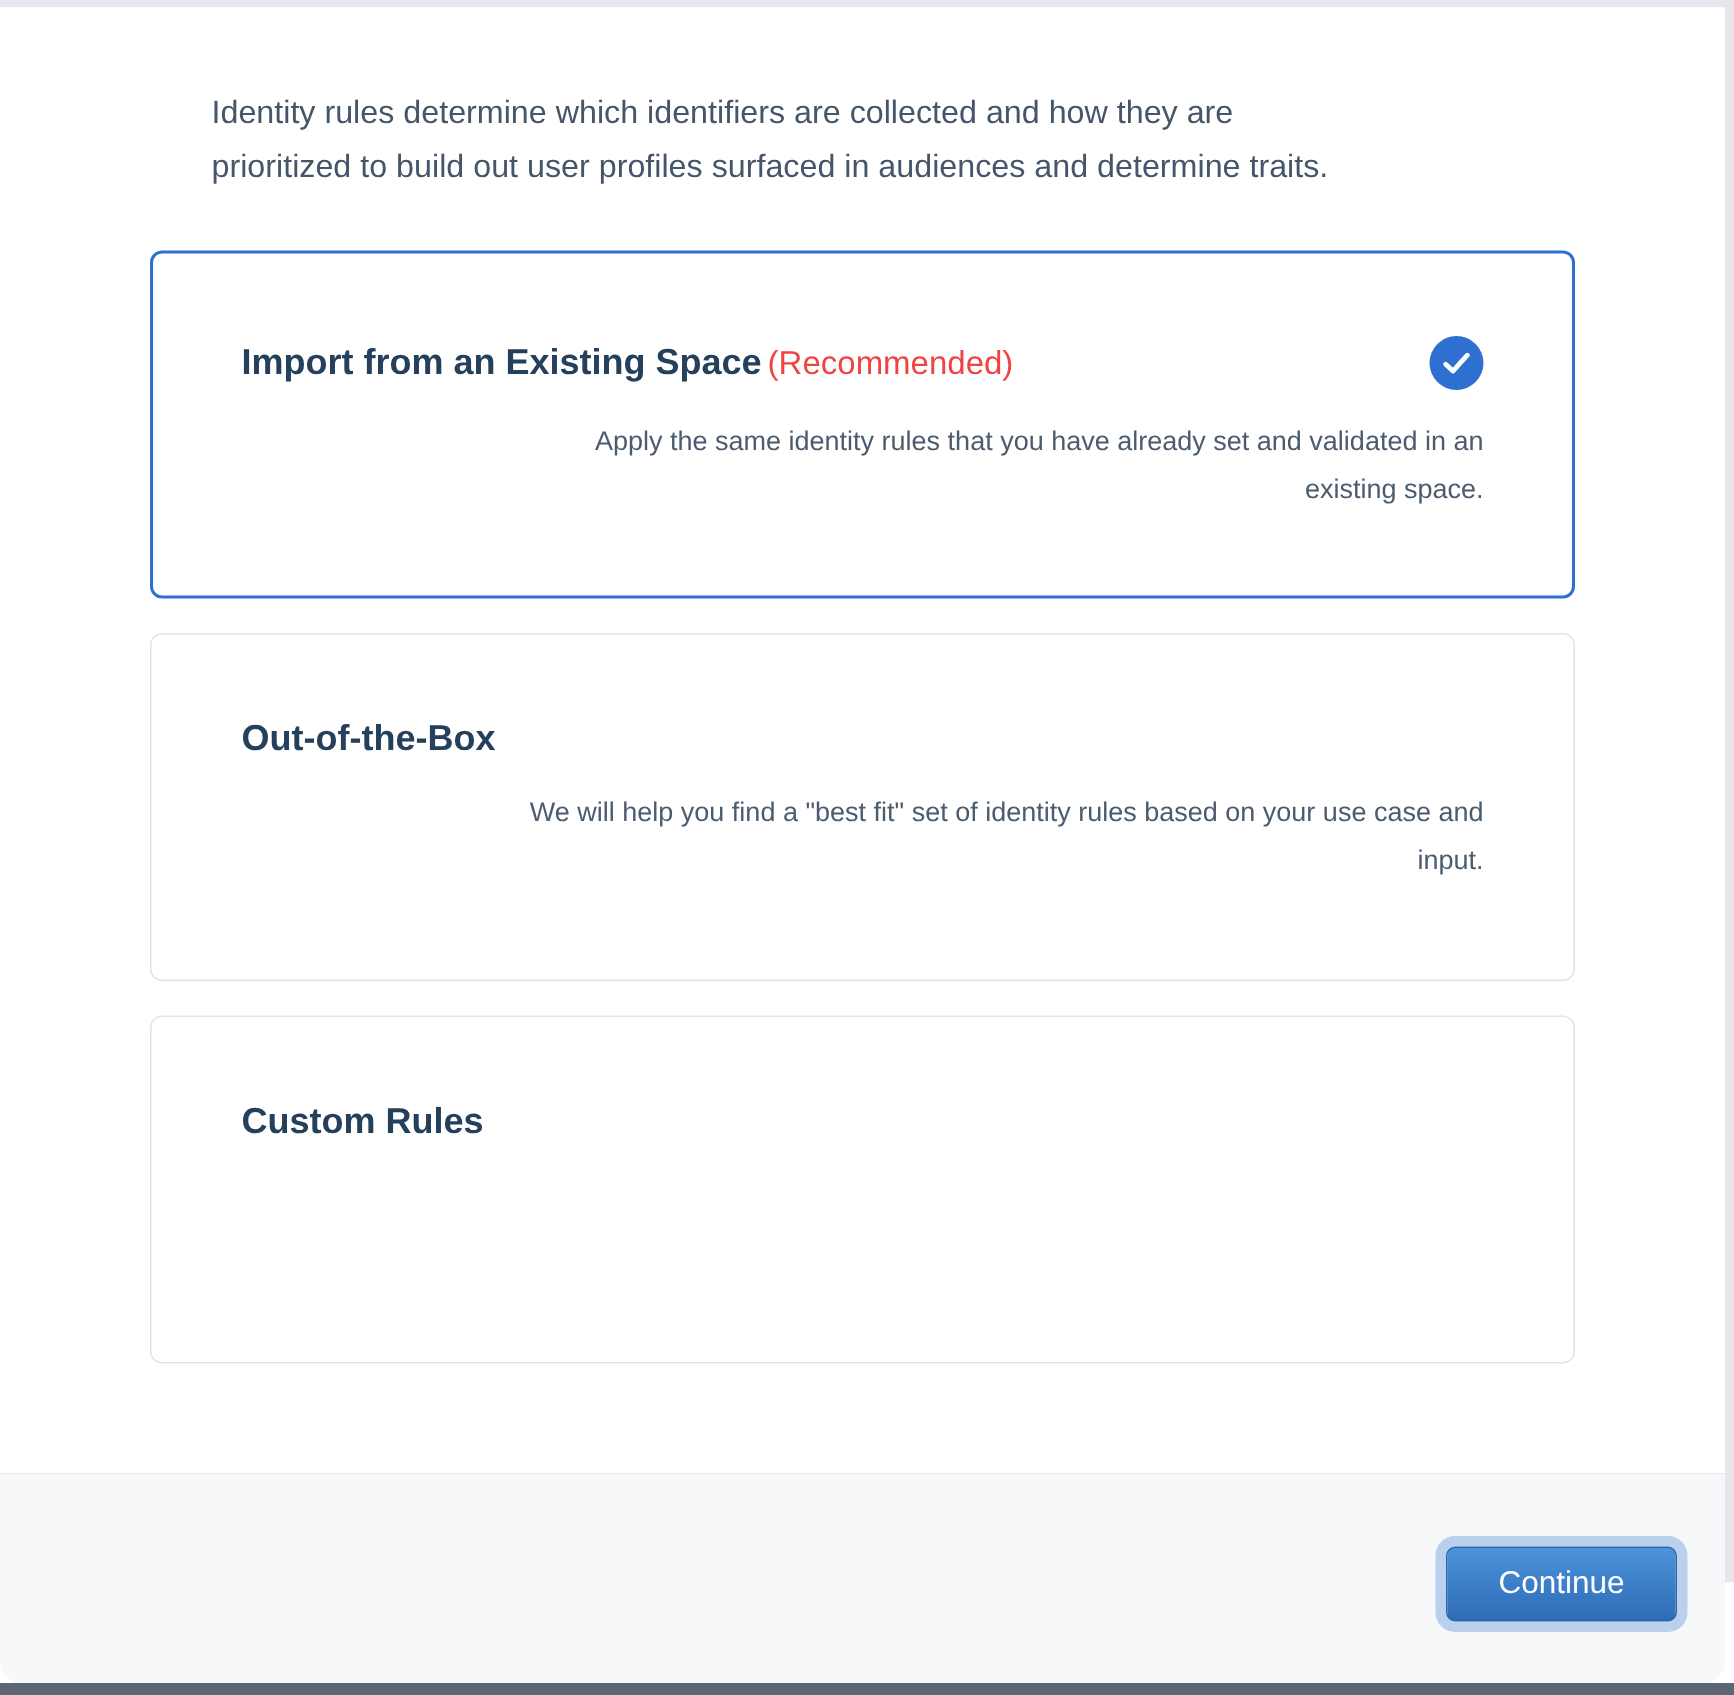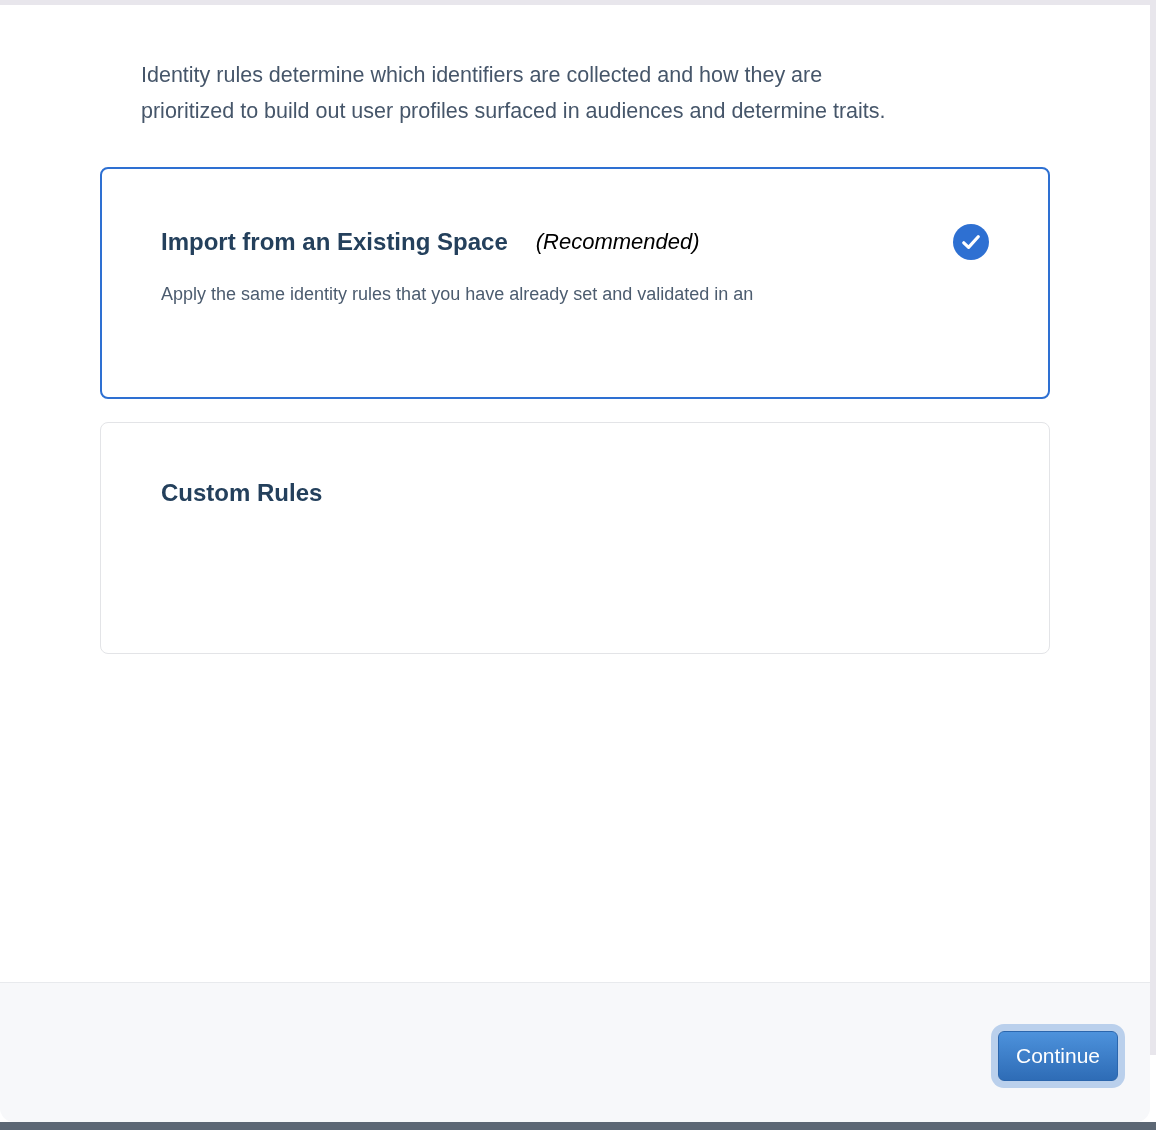--- a/index.html
+++ b/index.html
@@ -34,21 +34,21 @@
   }
   .content {
     padding: 52px 0 0 100px;
   }
   .intro {
     font-size: 21.5px;
     line-height: 36px;
     color: #46566a;
     margin-left: 41px;
   }
-  .cards { margin-top: 38px; }
+  .cards { margin-top: 38px; text-align: right; }
   .option-card {
     width: 950px;
     box-sizing: border-box;
     min-height: 232px;
     background: #ffffff;
     border: 1px solid #e3e4e7;
     border-radius: 8px;
     padding: 56px 60px 0 60px;
     margin-bottom: 23px;
     cursor: pointer;
@@ -61,24 +61,23 @@
     display: flex;
     align-items: center;
   }
   .card-title {
     font-size: 24px;
     font-weight: 700;
     color: #24405c;
   }
   .card-badge {
     font-size: 22px;
-    font-style: italic;
     font-weight: 400;
-    color: #000000;
-    margin-left: 28px;
+    color: #ef4444;
+    margin-left: 4px;
   }
   .check-circle {
     margin-left: auto;
     width: 36px; height: 36px;
     border-radius: 50%;
     background: #2e70d2;
     display: flex;
     align-items: center;
     justify-content: center;
     flex: 0 0 36px;
@@ -93,21 +92,21 @@
     position: absolute; left: 0; bottom: 0;
     width: 100%; height: 140px;
     box-sizing: border-box;
     background: #f7f8fa;
     border-top: 1px solid #e8eaed;
     border-radius: 0 0 14px 14px;
   }
   .continue-btn {
     position: absolute;
     top: 48px; right: 32px;
-    width: 120px; height: 50px;
+    width: 154px; height: 50px;
     border-radius: 6px;
     background: linear-gradient(180deg, #4d92dc 0%, #2e6cb6 100%);
     border: 1px solid #2b66ad;
     color: #ffffff;
     font-size: 21px;
     font-family: "Liberation Sans", sans-serif;
     box-shadow: 0 0 0 7px #bad0ec;
     cursor: pointer;
   }
 </style>
@@ -133,23 +132,33 @@
           <span class="card-title">Import from an Existing Space</span>
           <span class="card-badge">(Recommended)</span>
           <span class="check-circle">
             <svg width="18" height="15" viewBox="0 0 18 15" aria-hidden="true">
               <path d="M1.8 7.8 L6.6 12.4 L16.2 1.8" stroke="#ffffff" stroke-width="3.2" fill="none" stroke-linecap="round" stroke-linejoin="round"></path>
             </svg>
           </span>
         </div>
         <div class="card-desc">
           <div>Apply the same identity rules that you have already set and validated in an</div>
+          <div>existing space.</div>
         </div>
       </div>
 
+      <div class="option-card">
+        <div class="card-head">
+          <span class="card-title">Out-of-the-Box</span>
+        </div>
+        <div class="card-desc">
+          <div>We will help you find a "best fit" set of identity rules based on your use case and</div>
+          <div>input.</div>
+        </div>
+      </div>
 
       <div class="option-card">
         <div class="card-head">
           <span class="card-title">Custom Rules</span>
         </div>
       </div>
 
     </div>
   </div>
 

